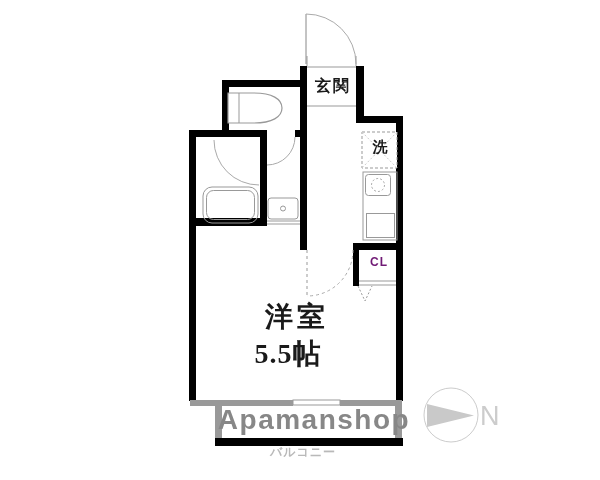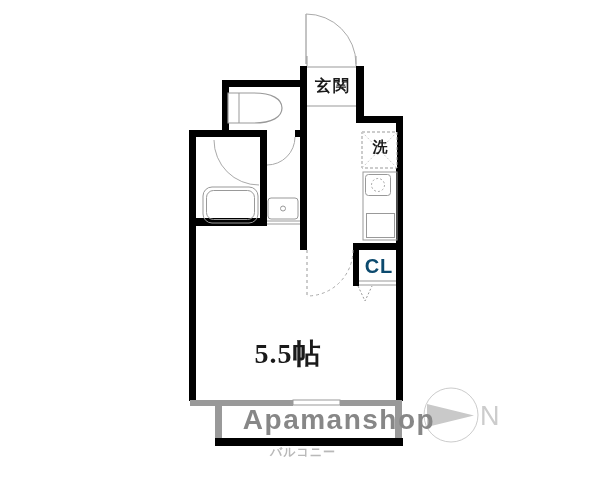--- a/index.html
+++ b/index.html
@@ -12,27 +12,27 @@
   .gwall{fill:var(--balcony_wall,#999);}
   .fix{stroke:var(--fixture_line,#999);stroke-width:1.2;fill:#fff;}
   .fixn{stroke:var(--fixture_line,#999);stroke-width:1;fill:none;}
   .arc{stroke:var(--door_arc,#aaa);stroke-width:1;fill:none;}
   .dash{stroke-dasharray:3,3;}
   .lbl{position:absolute;color:var(--label_text,#1a1a1a);
        font-family:"Liberation Serif",serif;white-space:nowrap;}
   .center{transform:translateX(-50%);font-weight:bold;}
   #entrance-label{left:333px;top:76px;font-size:16px;letter-spacing:2px;}
   #washer-label{left:380px;top:138px;font-size:15px;}
-  #closet-label{left:379px;top:255px;font-size:20px;font-family:"Liberation Sans",sans-serif;color:#0c4a6e;letter-spacing:1px;}
+  #closet-label{left:379px;top:255px;font-size:12px;font-family:"Liberation Sans",sans-serif;color:#701a75;letter-spacing:1px;}
   #room-name{left:297px;top:298px;font-size:28px;letter-spacing:4px;}
   #room-size{left:288px;top:335px;font-size:28px;letter-spacing:1px;}
   #balcony-label{left:303px;top:412px;font-size:12px;color:var(--balcony_text,#b9b9b9);letter-spacing:1px;margin-top:32px;}
   #watermark{left:314px;top:404px;font-size:28px;font-weight:600;
              color:var(--watermark_gray,#878787);letter-spacing:1.5px;
-             font-family:"Liberation Sans",sans-serif;margin-left:25px;}
+             font-family:"Liberation Sans",sans-serif;}
   #north-label{left:480px;top:401px;font-size:27px;color:var(--compass_gray,#ccc);
                font-family:"Liberation Sans",sans-serif;}
 </style>
 </head>
 <body>
 
 <div id="stage">
 
   <svg width="600" height="480" viewBox="0 0 600 480">
 
@@ -122,15 +122,16 @@
       <circle cx="451" cy="415" r="27" fill="none" stroke="#ccc" stroke-width="1"></circle>
       <polygon points="427,404 427,427 474,415.5" fill="#c9c9c9"></polygon>
     </g>
   </svg>
 
   <div class="lbl center" id="balcony-label">バルコニー</div>
   <div class="lbl center" id="watermark">Apamanshop</div>
   <div class="lbl center" id="entrance-label">玄関</div>
   <div class="lbl center" id="washer-label">洗</div>
   <div class="lbl center" id="closet-label">CL</div>
+  <div class="lbl center" id="room-name">洋室</div>
   <div class="lbl center" id="room-size">5.5帖</div>
   <div class="lbl" id="north-label">N</div>
 </div>
 
 </body></html>

